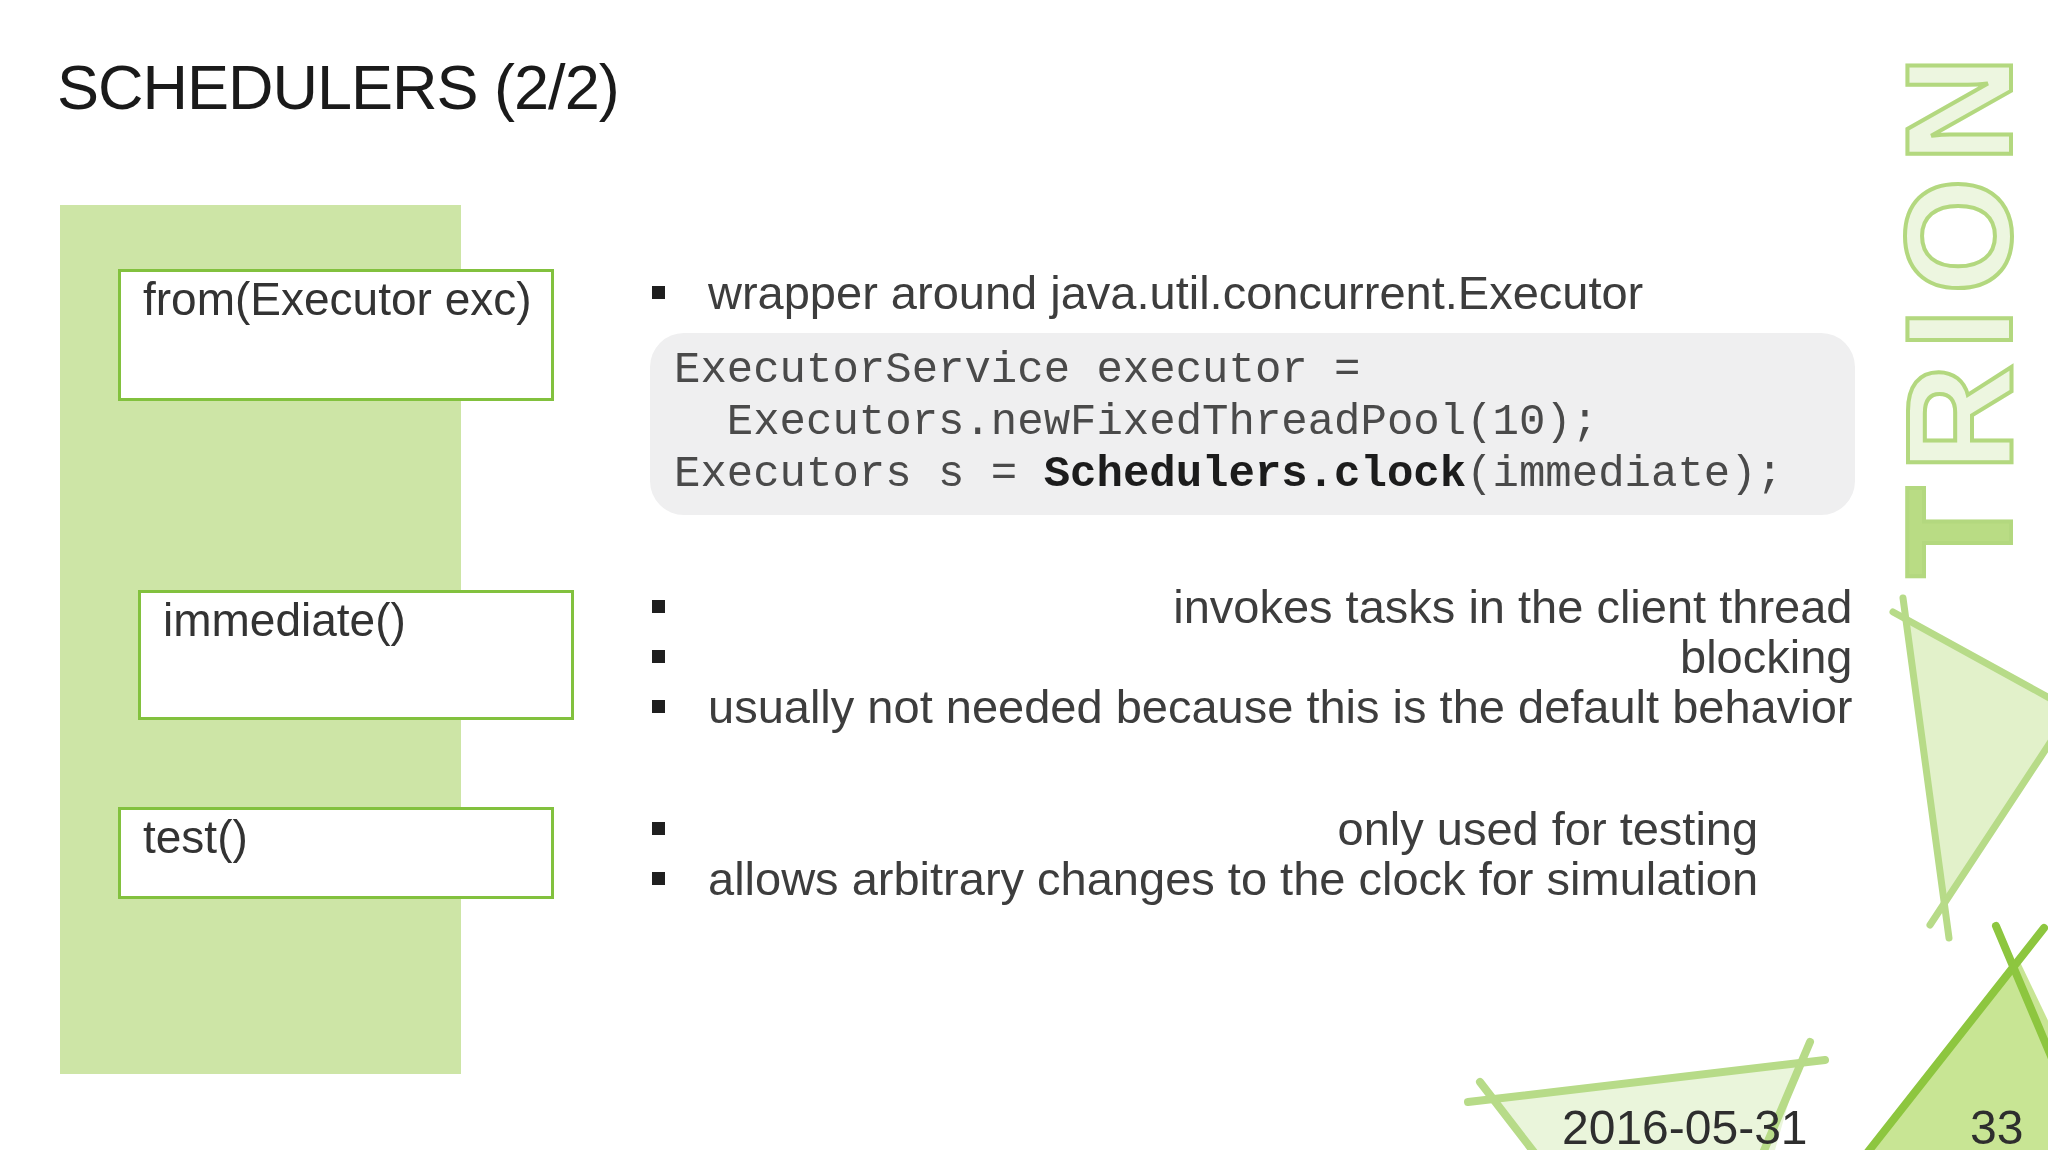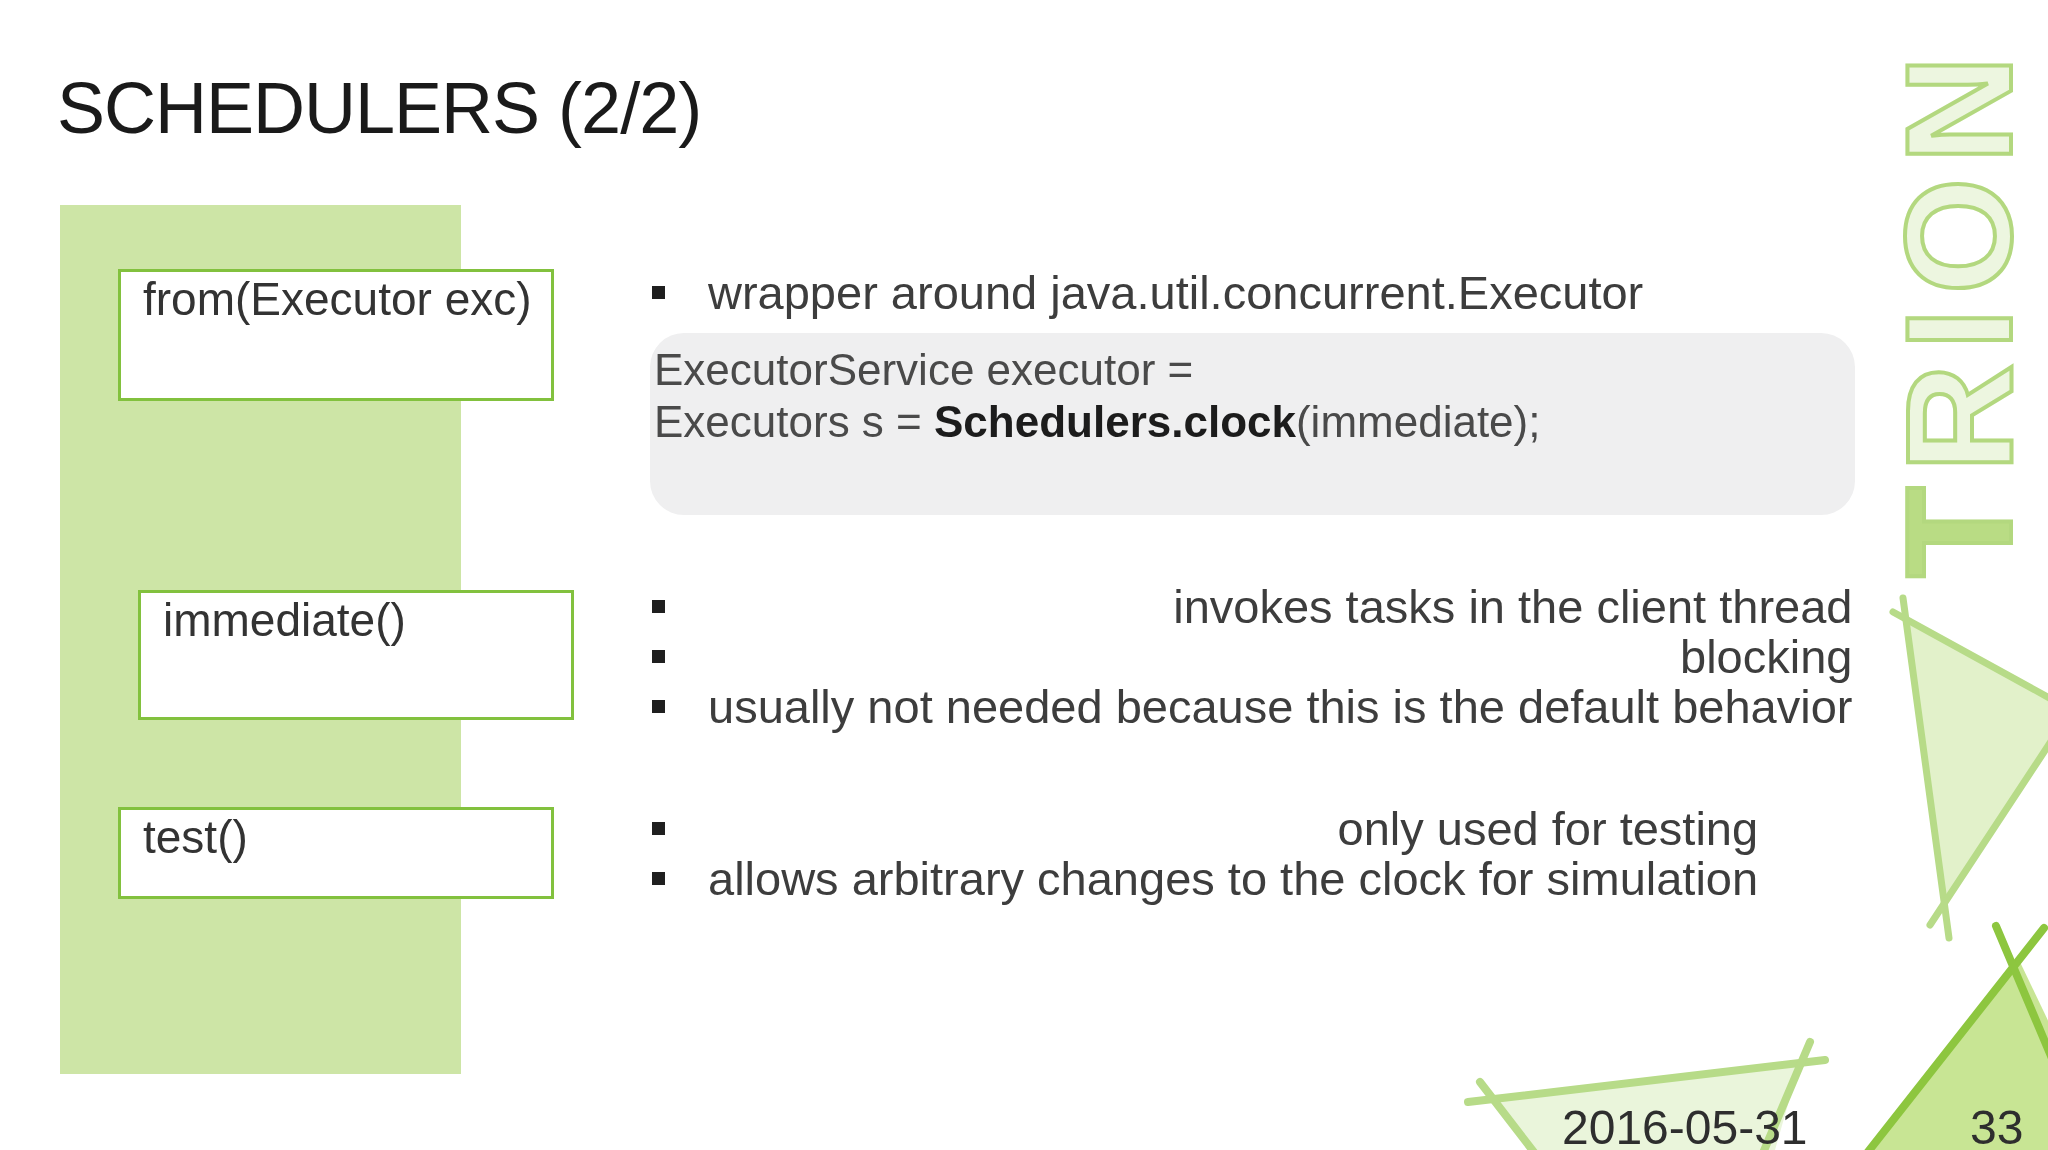--- a/index.html
+++ b/index.html
@@ -2,21 +2,21 @@
 <html style="--title-color: #1a1a1a; --text-dark: #3d3d3d; --band-green: #cde5a6; --border-green: #82c13e; --code-bg: #efeff0; --code-text: #4a4a4a; --code-bold: #1c1c1c; --logo-stroke: #b3d87f; --logo-fill: #edf6e0; --logo-solid: #b9dc84; --tri-light-stroke: #b7db88; --tri-light-fill: #e2f1ca; --tri-flat-fill: #eaf5db; --tri-dark-stroke: #8dc63f; --tri-dark-fill: #c8e594;"><head>
 <meta charset="utf-8">
 <style>
   html,body{margin:0;padding:0;background:#ffffff;}
   .slide{
     position:relative;width:2048px;height:1150px;background:#ffffff;overflow:hidden;
     font-family:"Liberation Sans",sans-serif;color:#3d3d3d;
   }
   
   .title{
-    position:absolute;left:57px;top:71px;font-size:72px;line-height:1.05;
+    position:absolute;left:57px;top:54px;font-size:63px;line-height:1.05;
     letter-spacing:-1px;color:var(--title-color);white-space:nowrap;
   }
   
   .band{
     position:absolute;left:60px;top:205px;width:401px;height:869px;
     background:var(--band-green);
   }
   
   .sbox{
     position:absolute;left:118px;width:436px;background:#ffffff;
@@ -32,22 +32,22 @@
   .bullets.g1{top:268px;}
   .bullets.g2{top:582px;}
   .bullets.g3{top:804px;}
   .bullet-row{display:flex;align-items:flex-start;line-height:50px;font-size:47px;color:var(--text-dark);justify-content:space-between;}
   .bullet-sq{
     flex:0 0 auto;width:13px;height:13px;background:#1f1f1f;margin:18px 43px 0 0;
   }
   
   .code{
     position:absolute;left:650px;top:333px;width:1205px;height:182px;box-sizing:border-box;
-    background:var(--code-bg);border-radius:34px;padding:11px 0 0 4px;
-    font-family:Liberation Sans, sans-serif;font-size:44px;line-height:52px;
+    background:var(--code-bg);border-radius:34px;padding:11px 0 0 24px;
+    font-family:Liberation Mono, monospace;font-size:44px;line-height:52px;
     color:var(--code-text);
   }
   .code-line{white-space:pre;}
   .code-bold{font-weight:bold;color:var(--code-bold);}
   
   .logo{
     position:absolute;left:1870px;top:578px;width:560px;height:178px;
     transform:rotate(-90deg);transform-origin:0 0;
     font-size:150px;font-weight:bold;letter-spacing:14px;line-height:178px;
     white-space:nowrap;
@@ -114,20 +114,21 @@
 
   <div class="bullets g1">
     <div class="bullet-row">
       <span class="bullet-sq"></span>
       <span>wrapper around java.util.concurrent.Executor</span>
     </div>
   </div>
 
   <div class="code">
     <div class="code-line">ExecutorService executor =</div>
+    <div class="code-line">  Executors.newFixedThreadPool(10);</div>
     <div class="code-line"><span>Executors s = </span><span class="code-bold">Schedulers.clock</span><span>(immediate);</span></div>
   </div>
 
   <div class="bullets g3">
     <div class="bullet-row">
       <span class="bullet-sq"></span>
       <span>only used for testing</span>
     </div>
     <div class="bullet-row">
       <span class="bullet-sq"></span>

